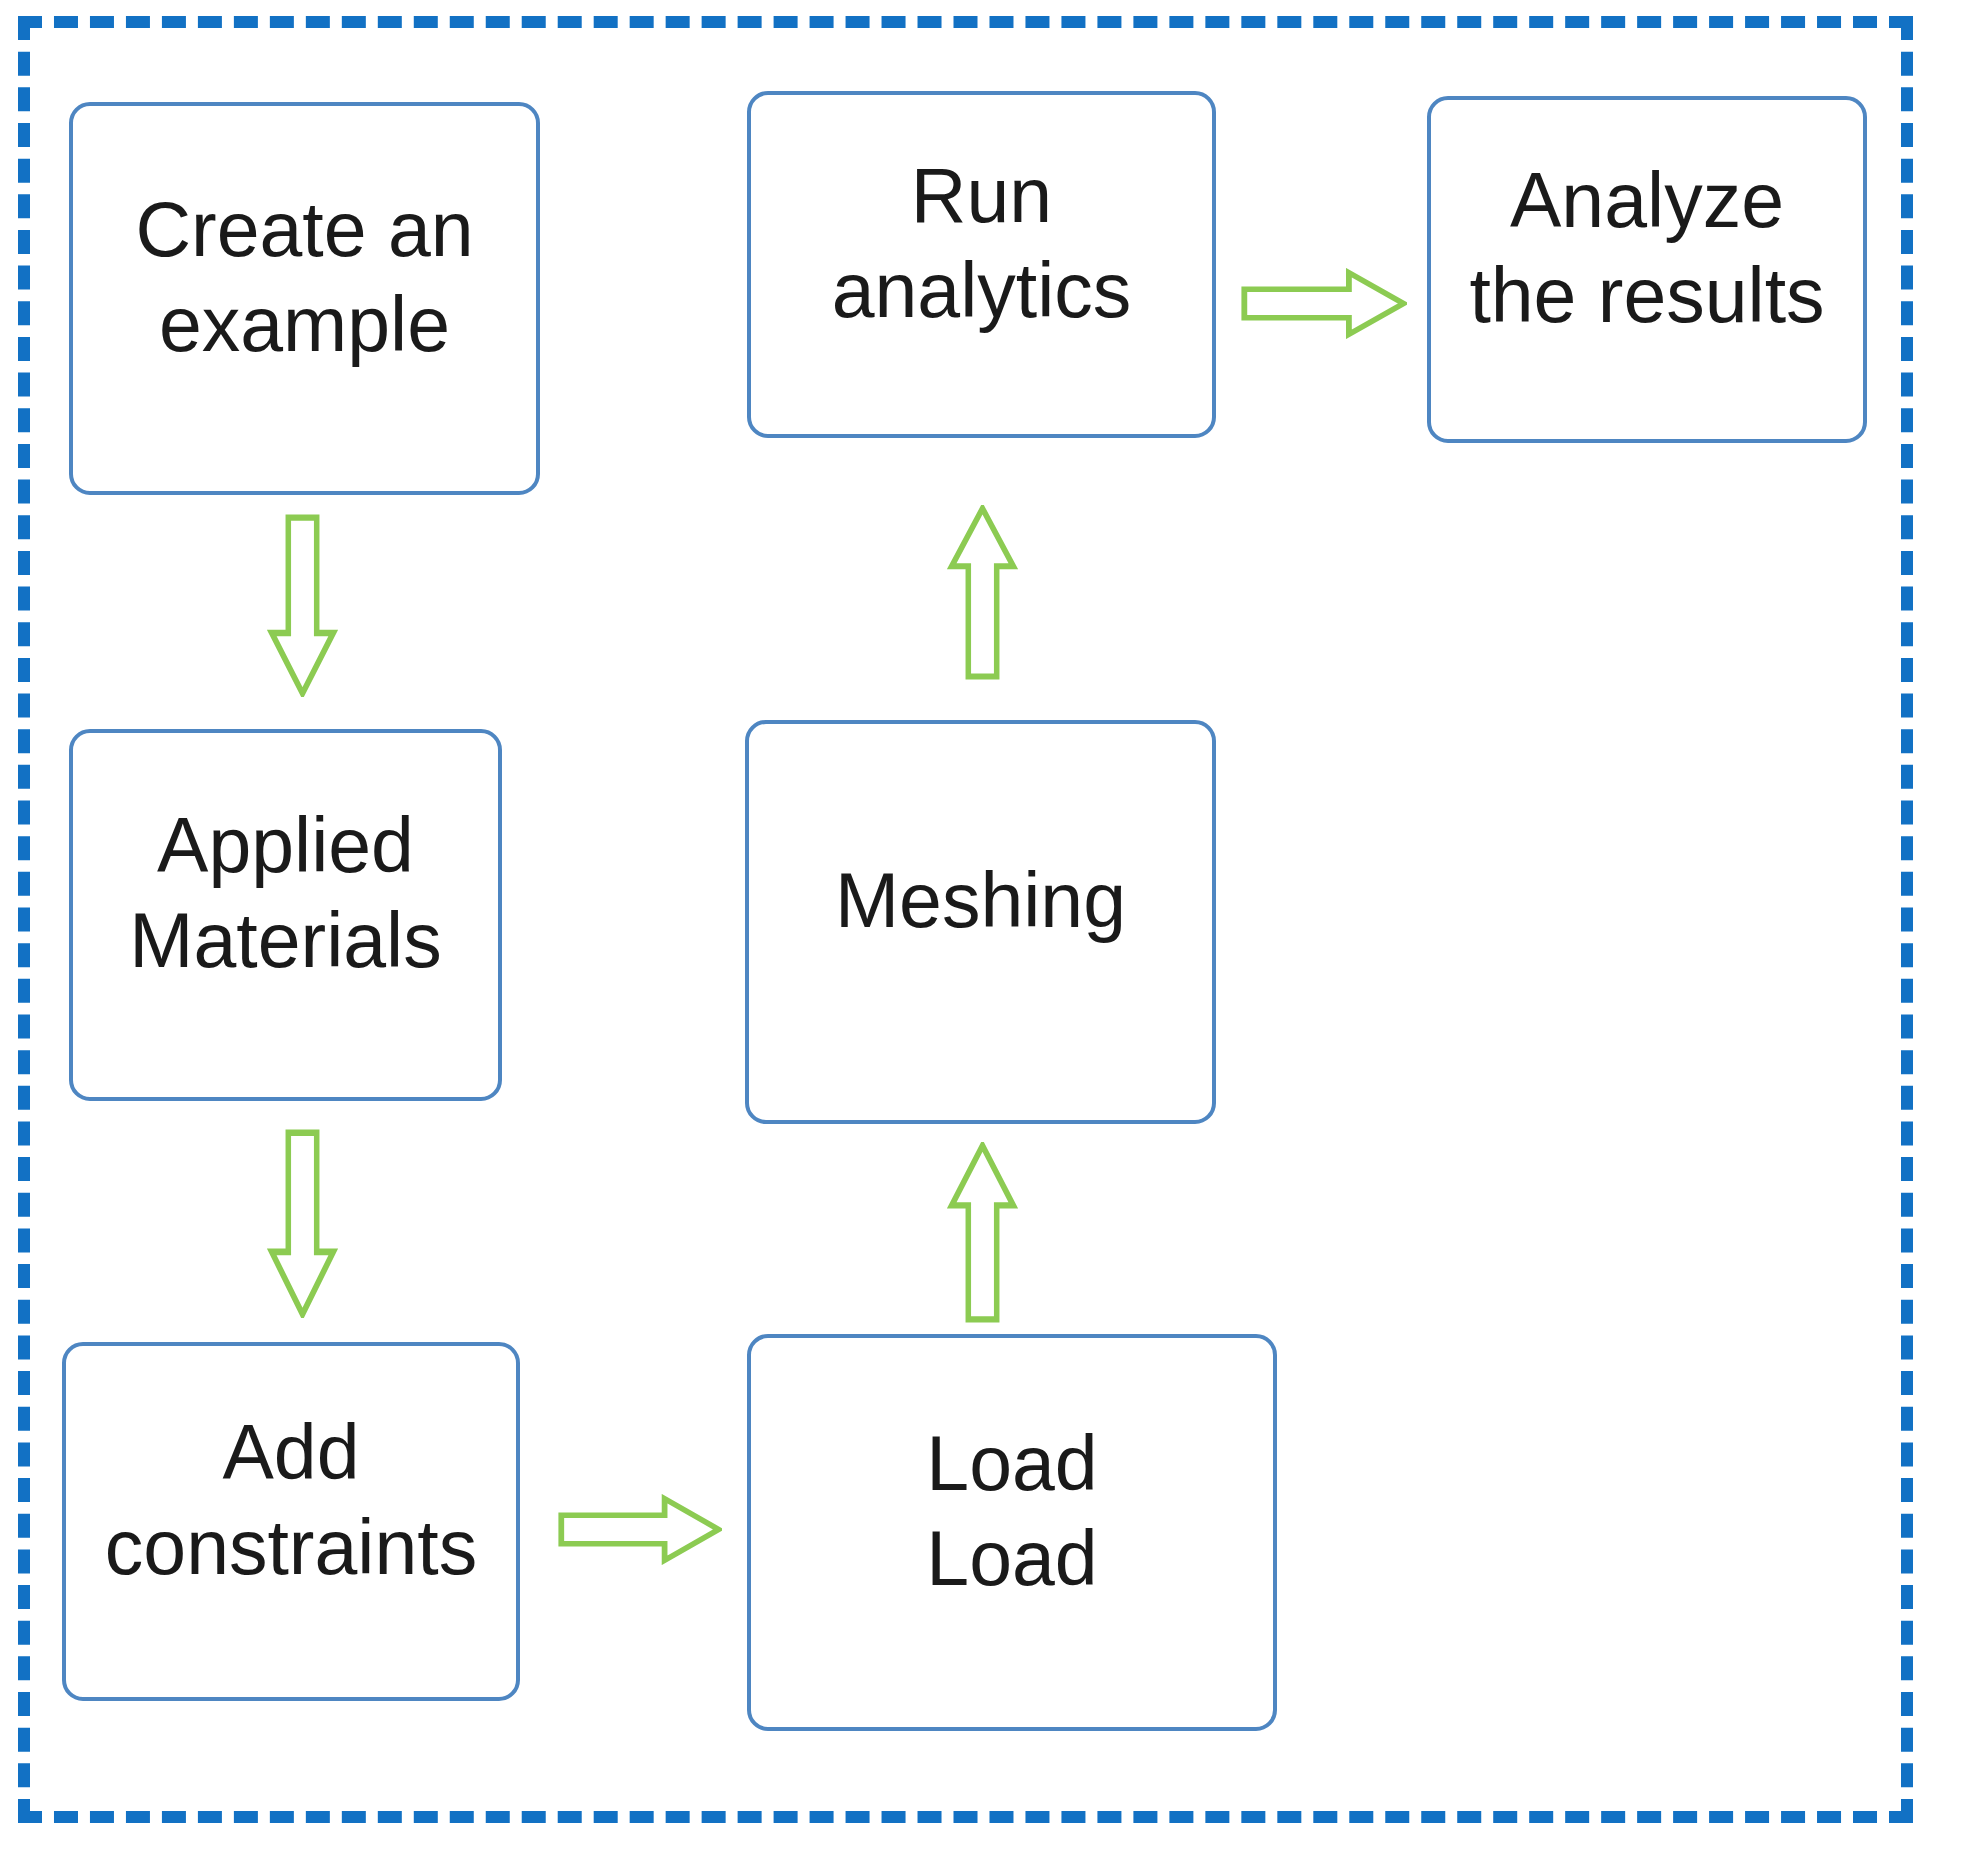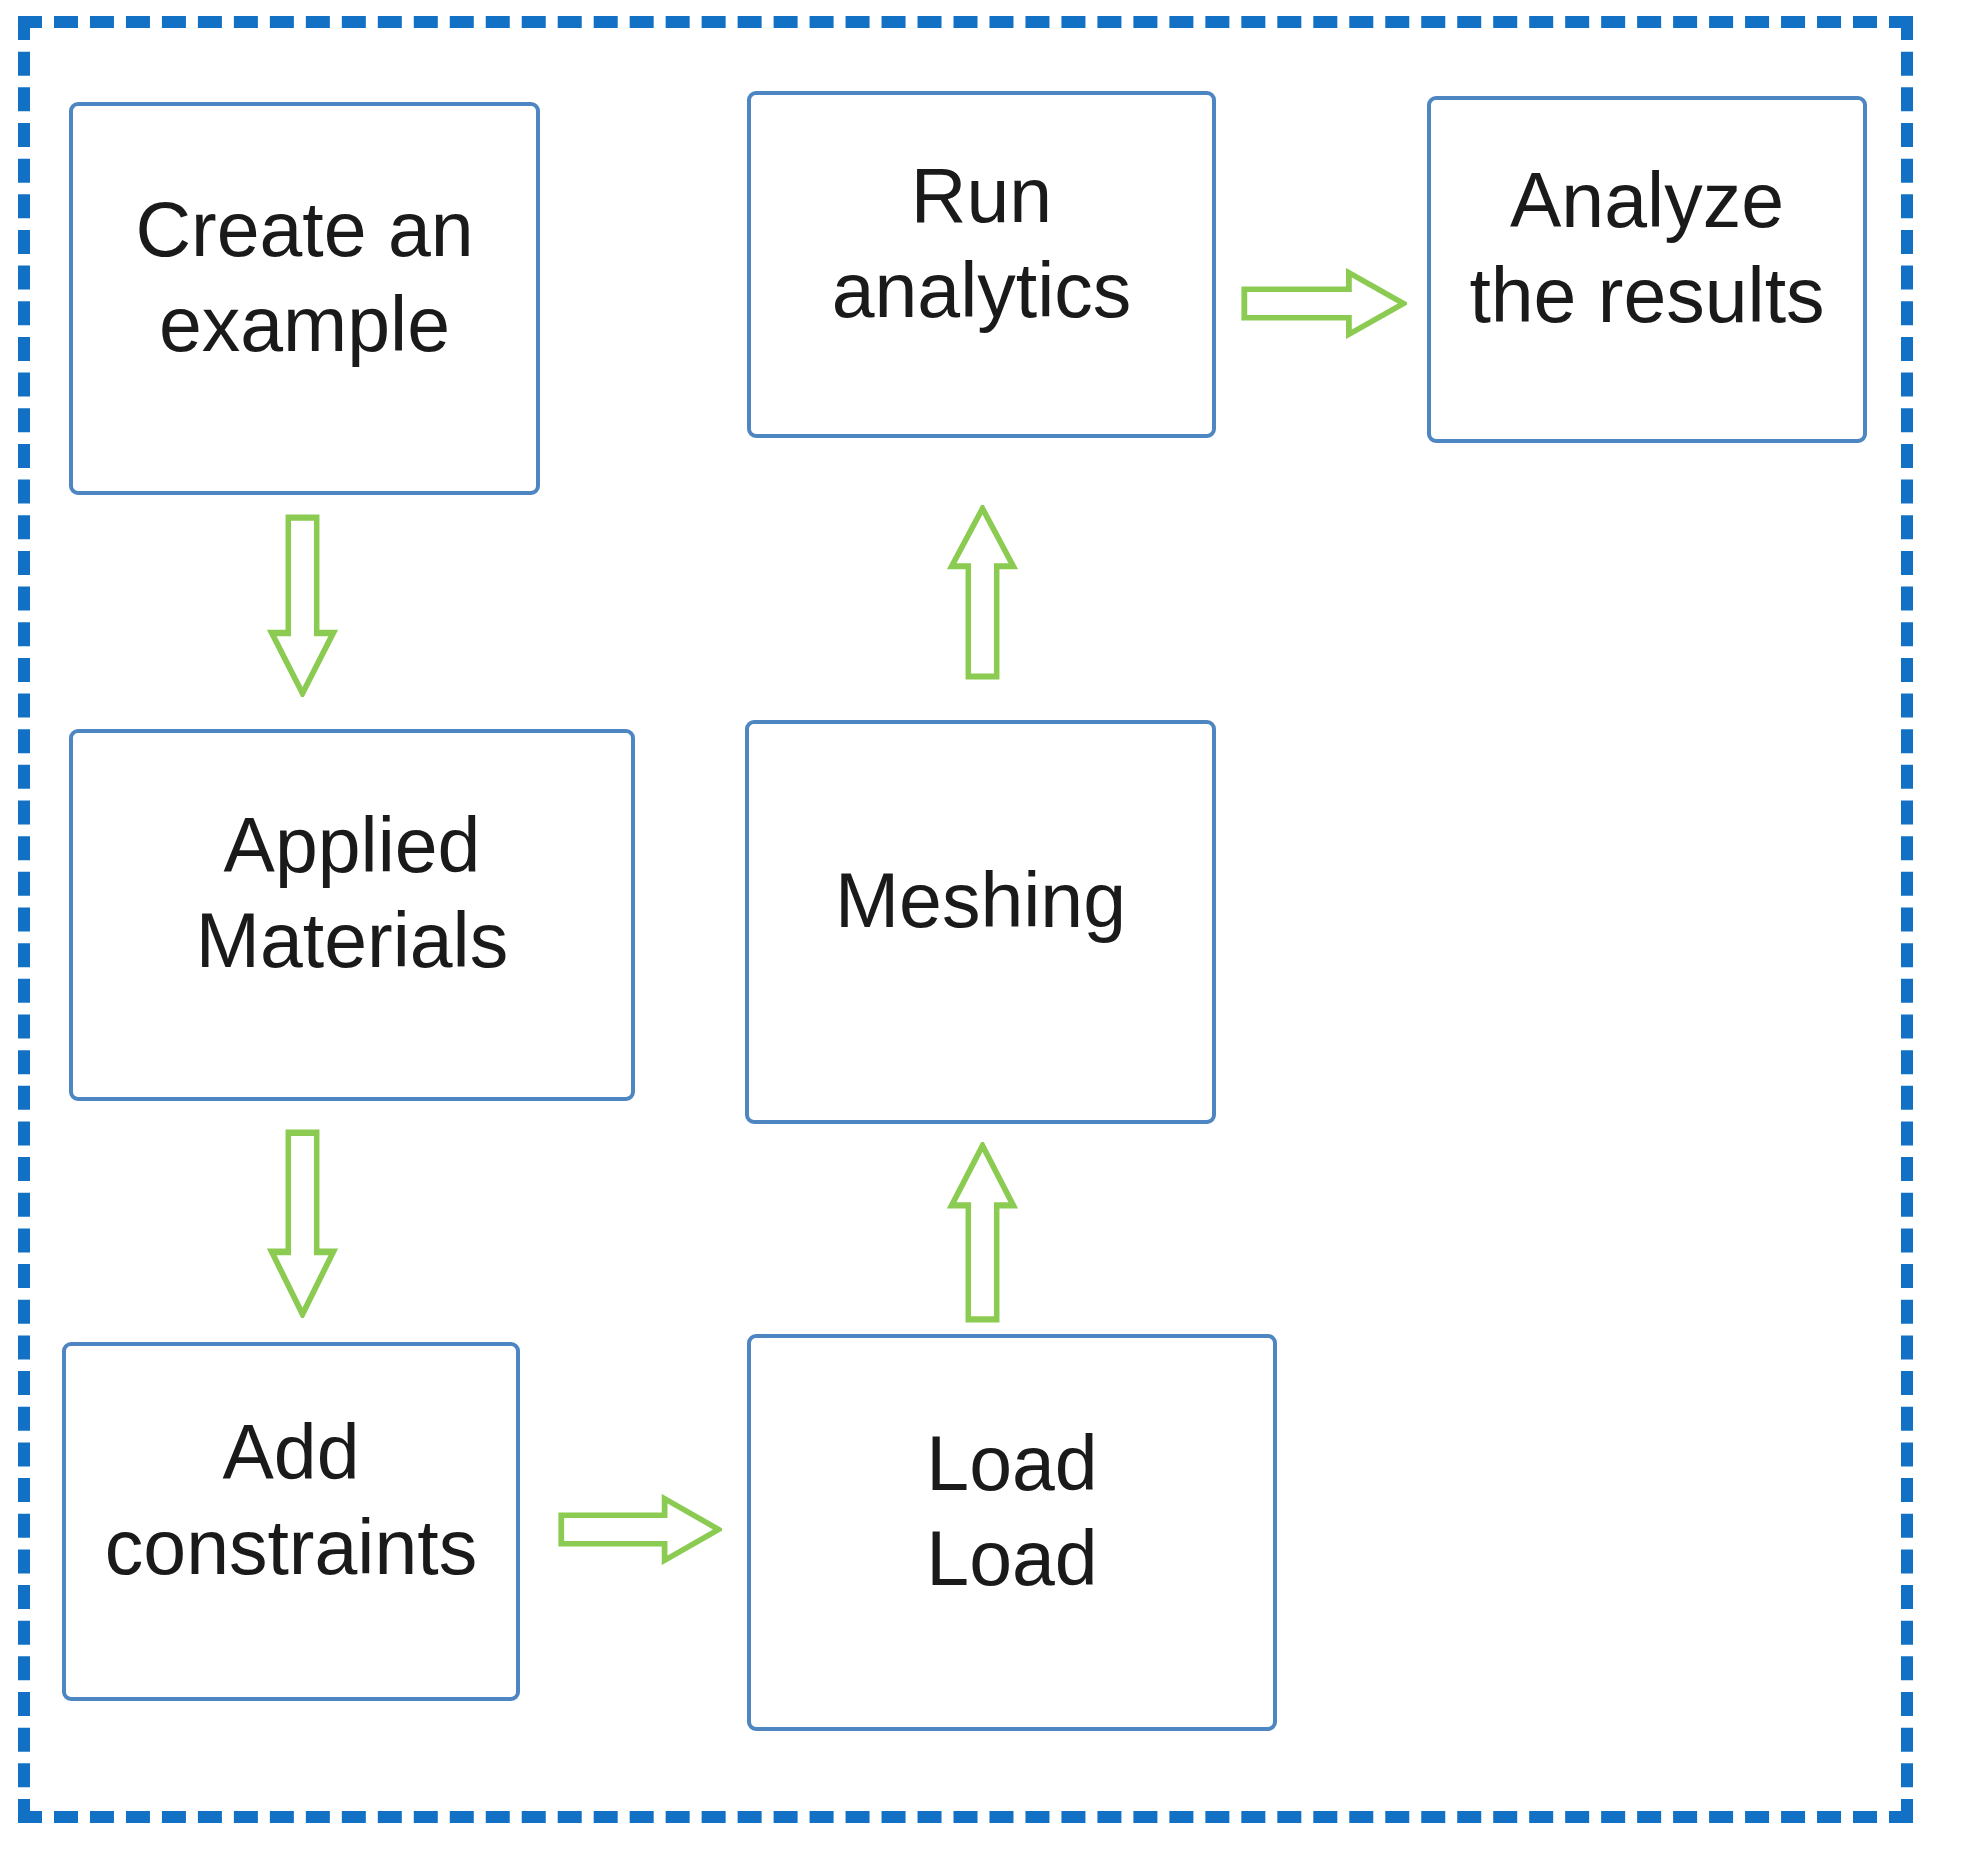--- a/index.html
+++ b/index.html
@@ -21,38 +21,38 @@
     top: 16.4px;
     width: 1895px;
     height: 1807px;
     border: 12px dashed #1271C4;
     box-sizing: border-box;
   }
   .node {
     position: absolute;
     box-sizing: border-box;
     border: 4.6px solid #4E86C2;
-    border-radius: 9px;
+    border-radius: 21px;
     background: #ffffff;
     display: flex;
     align-items: center;
     justify-content: center;
     text-align: center;
     color: #1A1A1A;
     font-size: 77px;
     line-height: 1.23;
     padding-bottom: 44px;
   }
   .node .label span { display: block; }
 
   
   .n-create   { left: 69px;   top: 102px;  width: 471px; height: 393px; }
   .n-run      { left: 747px;  top: 91px;  width: 469px; height: 347px; }
   .n-analyze  { left: 1427px; top: 96px;  width: 440px; height: 347px; }
-  .n-applied  { left: 69px;   top: 729px;  width: 566px; height: 372px; }
+  .n-applied  { left: 69px;   top: 729px;  width: 433px; height: 372px; }
   .n-meshing  { left: 745px;  top: 720px;  width: 471px; height: 404px; align-items: center; }
   .n-addcon   { left: 62px;   top: 1342px; width: 458px; height: 359px; }
   .n-load     { left: 747px;  top: 1334px; width: 530px; height: 397px; }
 
   .arrow { position: absolute; }
   .a-down1  { left: 267px;  top: 514px;  width: 71px;  height: 183px; }
   .a-down2  { left: 267px;  top: 1129px; width: 71px;  height: 189px; }
   .a-right1 { left: 558px;  top: 1494px; width: 164px; height: 71px;  }
   .a-up1    { left: 947px; top: 1142px; width: 71px;  height: 181px; }
   .a-up2    { left: 947px; top: 505px;  width: 71px;  height: 175px; }

